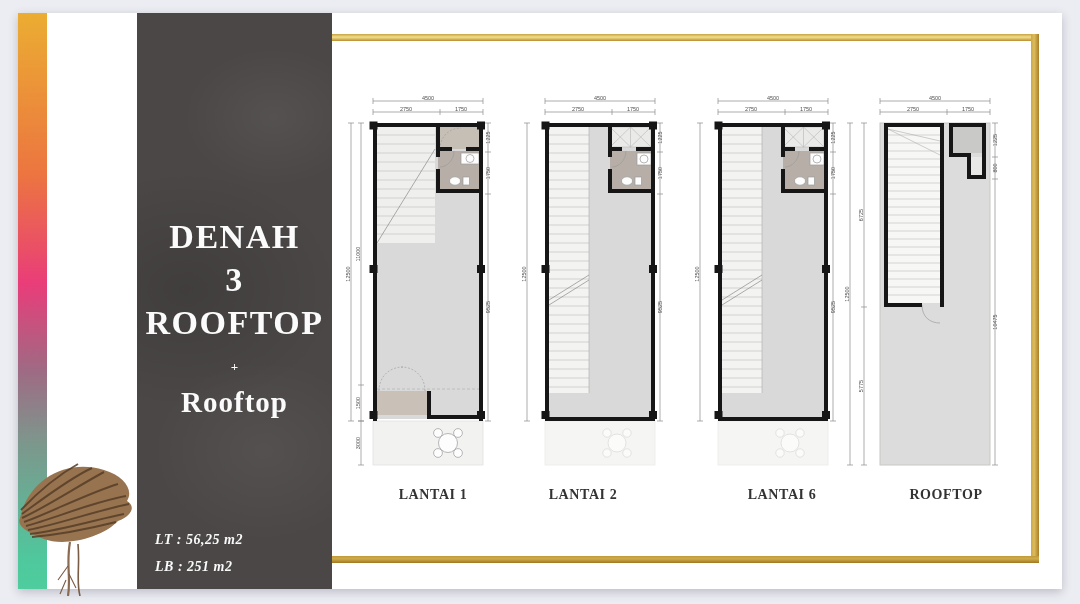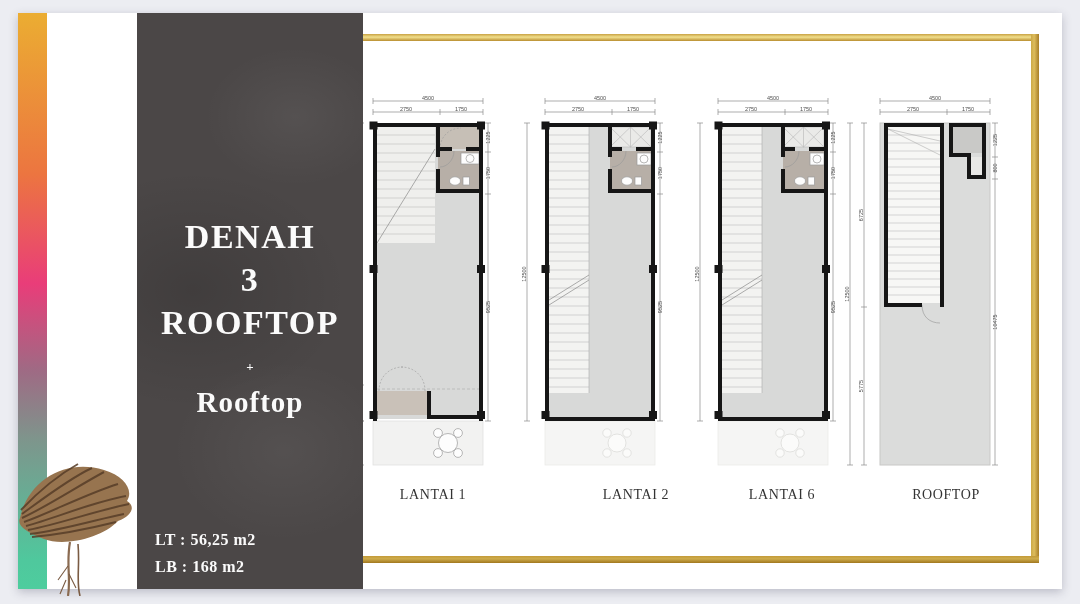--- a/index.html
+++ b/index.html
@@ -1,36 +1,36 @@
 <!DOCTYPE html>
 <html><head>
 <meta charset="utf-8">
 <style>
   html,body{margin:0;padding:0;}
   body{width:1080px;height:604px;background:#ECEDF2;font-family:"Liberation Serif",serif;overflow:hidden;position:relative;}
   .slide{position:absolute;left:18px;top:13px;width:1044px;height:576px;background:#FFFFFF;box-shadow:0 3px 9px rgba(60,60,90,.28);z-index:1;}
   .strip{position:absolute;left:18px;top:13px;width:29px;height:576px;z-index:2;
     background:linear-gradient(180deg,#EBAD32 0%,#EC7540 28%,#E93D79 47%,#9F6A84 62%,#7E958C 74%,#4FC89D 95%,#4ECD9E 100%);}
-  .panel{position:absolute;left:137px;top:13px;width:226px;height:576px;z-index:3;background:
+  .panel{position:absolute;left:137px;top:13px;width:195px;height:576px;z-index:3;background:
     radial-gradient(ellipse 130px 100px at 70% 18%,rgba(255,255,255,.055),rgba(0,0,0,0) 70%),
     radial-gradient(ellipse 220px 170px at 25% 48%,rgba(0,0,0,.14),rgba(0,0,0,0) 70%),
     radial-gradient(ellipse 160px 130px at 65% 76%,rgba(255,255,255,.05),rgba(0,0,0,0) 70%),
     #4B4747;}
   .panel-title{position:absolute;left:0;top:202px;width:100%;text-align:center;color:#FBFBFB;font-weight:bold;}
   .t-big{font-size:34px;line-height:43px;letter-spacing:1.5px;}
   .t-plus{font-size:13px;line-height:13px;margin-top:16px;}
   .t-sub{font-size:29px;line-height:34px;margin-top:12px;letter-spacing:1px;}
-  .panel-area{position:absolute;left:18px;top:513px;color:#FAFAFA;font-weight:bold;font-size:16px;line-height:27px;letter-spacing:.5px;}
+  .panel-area{position:absolute;left:18px;top:513px;color:#FAFAFA;font-weight:bold;font-size:14px;line-height:27px;letter-spacing:.5px;font-style:italic;}
   .gold{position:absolute;z-index:2;}
   .gold-top{left:332px;top:34px;width:707px;height:7px;background:linear-gradient(180deg,#C8A243,#F1DF8D 45%,#B98E2F);}
   .gold-right{left:1031px;top:34px;width:8px;height:529px;background:linear-gradient(90deg,#CBA847,#DDBC5C 40%,#A87E28);}
   .gold-bottom{left:332px;top:556px;width:707px;height:7px;background:linear-gradient(180deg,#C39A38,#CEAC4C 40%,#A1771F);}
   .leaf{position:absolute;left:8px;top:446px;z-index:4;}
   .plan{position:absolute;z-index:2;}
-  .plan-label{position:absolute;top:487px;width:120px;text-align:center;font-weight:normal;font-size:14px;color:#333333;letter-spacing:.6px;z-index:2;}
+  .plan-label{position:absolute;top:487px;width:120px;text-align:center;font-weight:bold;font-size:14px;color:#333333;letter-spacing:.6px;z-index:2;}
   .dim{font-family:"Liberation Sans",sans-serif;font-size:5.5px;fill:#4F4F4F;text-anchor:middle;}
   .dimline{stroke:#8A8A8A;stroke-width:.7;fill:none;}
   .wall rect{fill:#161616;}
   .tread{stroke:#BDBDBD;stroke-width:.6;fill:none;}
   .fixture{fill:#FDFDFD;stroke:#9A9A9A;stroke-width:.7;}
   .fixture-faint{fill:#FBFBFA;stroke:#D8D8D6;stroke-width:.7;}
   .arc{fill:none;stroke:#999999;stroke-width:.65;}
   .darc{fill:none;stroke:#9B9B9B;stroke-width:.6;stroke-dasharray:2 1.6;}
   .breakln{stroke:#8A8A8A;stroke-width:.7;fill:none;}
 </style>
@@ -47,21 +47,21 @@
 <div class="panel">
   <div class="panel-title">
     <div class="t-big">DENAH</div>
     <div class="t-big">3</div>
     <div class="t-big">ROOFTOP</div>
     <div class="t-plus">+</div>
     <div class="t-sub">Rooftop</div>
   </div>
   <div class="panel-area">
     <div>LT : 56,25 m2</div>
-    <div>LB : 168 m2</div>
+    <div>LB : 251 m2</div>
   </div>
 </div>
 
 <svg class="leaf" width="135" height="150" viewBox="0 0 135 150">
   <path d="M62 96 C58 118 63 132 60 150" stroke="#8A6A50" stroke-width="2.2" fill="none"></path>
   <path d="M70 98 C72 120 68 136 72 150" stroke="#7A5B43" stroke-width="1.6" fill="none"></path>
   <path d="M60 120 L50 134 M61 128 L68 142 M58 134 L52 148" stroke="#7A5B43" stroke-width="1.1" fill="none"></path>
   <path d="M12 72 C20 34 58 12 96 24 C116 30 126 44 119 55 C128 60 124 70 110 75 C94 92 56 101 36 93 C20 87 8 80 12 72 Z" fill="#97744F"></path>
   <g stroke="#573D28" stroke-width="2" fill="none" opacity=".85">
     <path d="M13 64 C30 46 52 28 70 18"></path>
@@ -312,15 +312,15 @@
       <rect x="142" y="30" width="4" height="34"></rect>
       <rect x="109" y="60" width="22" height="4"></rect>
       <rect x="127" y="60" width="4" height="26"></rect>
       <rect x="127" y="82" width="19" height="4"></rect>
       <rect x="142" y="60" width="4" height="26"></rect>
     </g>
   </g>
 </svg>
 
 <div class="plan-label" style="left:373px">LANTAI 1</div>
-<div class="plan-label" style="left:576px">LANTAI 2</div>
+<div class="plan-label" style="left:523px">LANTAI 2</div>
 <div class="plan-label" style="left:722px">LANTAI 6</div>
 <div class="plan-label" style="left:886px">ROOFTOP</div>
 
 </body></html>

